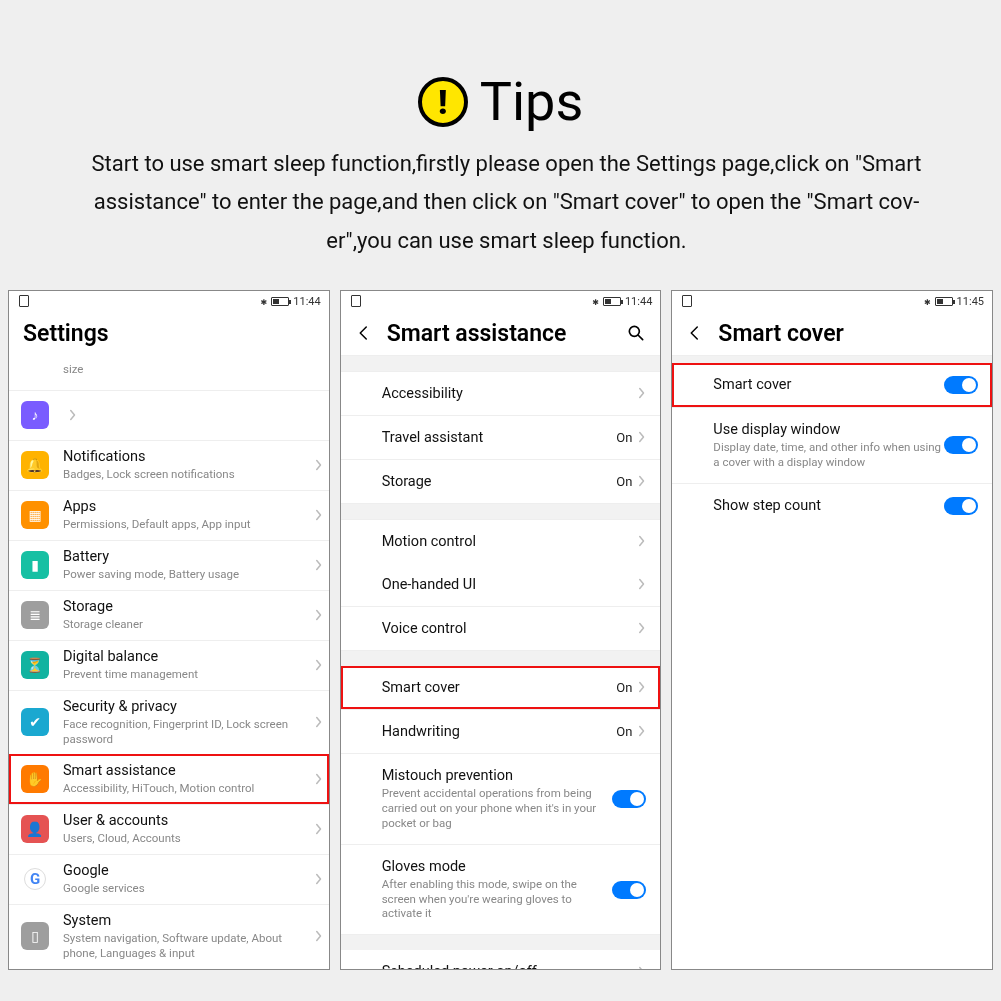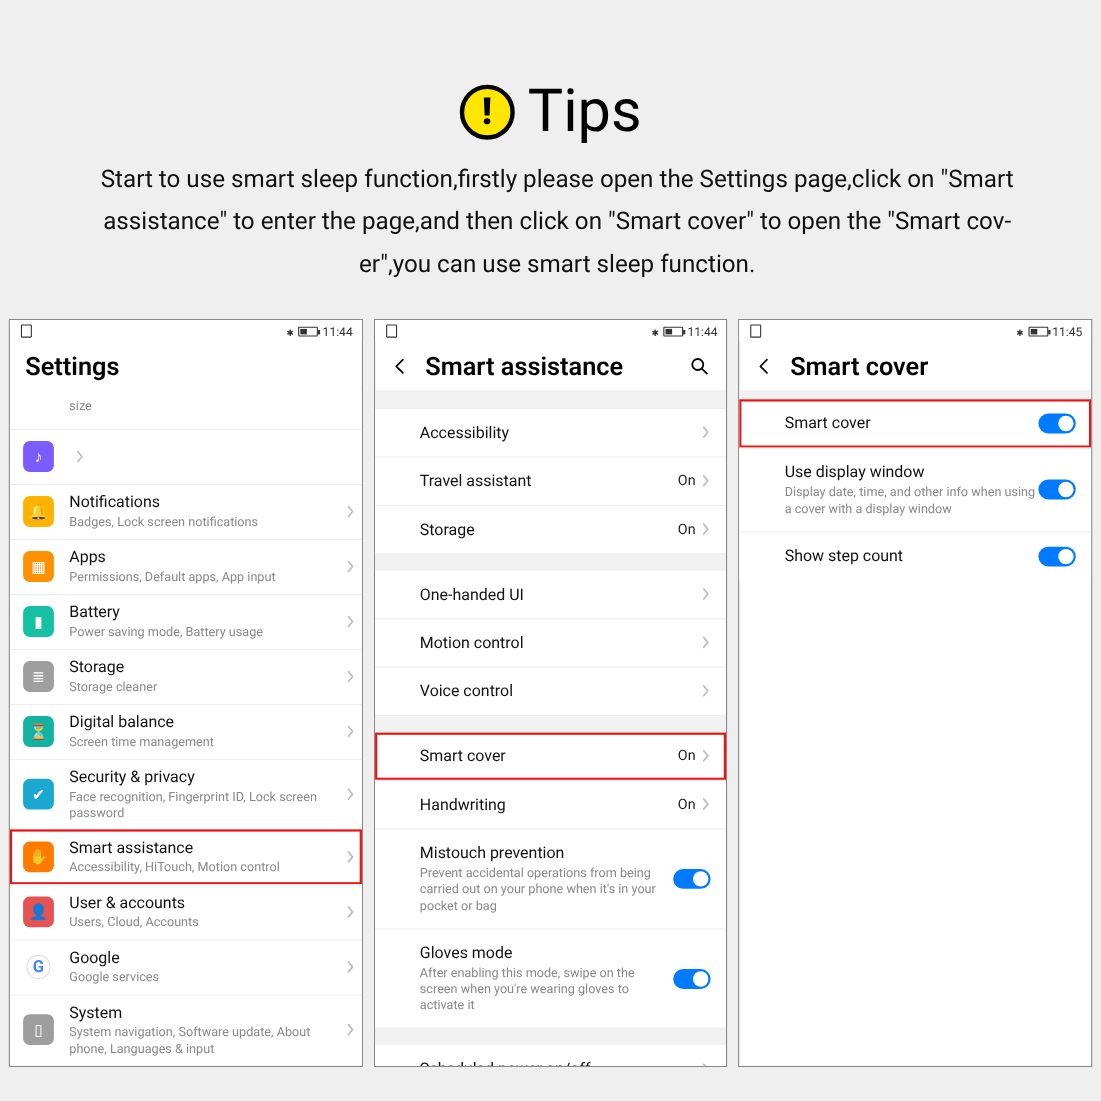--- a/index.html
+++ b/index.html
@@ -259,21 +259,21 @@
       <span class="chev">
               <svg viewBox="0 0 10 16" width="8" height="12">
                 <path d="M2 2l5 6-5 6" stroke="#bbb" stroke-width="2" fill="none" stroke-linecap="round" stroke-linejoin="round"></path>
               </svg>
             </span>
           </div>
           <div class="row">
       <span class="ico c-tealD">⏳</span>
       <div class="txt">
         <div class="ttl">Digital balance</div>
-        <div class="sub">Screen time management</div>
+        <div class="sub">Prevent time management</div>
       </div>
       <span class="chev">
               <svg viewBox="0 0 10 16" width="8" height="12">
                 <path d="M2 2l5 6-5 6" stroke="#bbb" stroke-width="2" fill="none" stroke-linecap="round" stroke-linejoin="round"></path>
               </svg>
             </span>
           </div>
           <div class="row">
       <span class="ico c-cyan">✔</span>
       <div class="txt">
@@ -397,34 +397,34 @@
 
         </div>
         <span class="rightval">On</span>
             <span class="chev">
               <svg viewBox="0 0 10 16" width="8" height="12">
                 <path d="M2 2l5 6-5 6" stroke="#bbb" stroke-width="2" fill="none" stroke-linecap="round" stroke-linejoin="round"></path>
               </svg>
             </span>
           </div>
           <div class="section-gap"></div>
+          <div class="prow">
+        <div class="ptxt">
+          <div class="pttl">Motion control</div>
+
+        </div>
+        <span class="chev">
+              <svg viewBox="0 0 10 16" width="8" height="12">
+                <path d="M2 2l5 6-5 6" stroke="#bbb" stroke-width="2" fill="none" stroke-linecap="round" stroke-linejoin="round"></path>
+              </svg>
+            </span>
+          </div>
           <div class="prow" style="border-top: none;">
         <div class="ptxt">
           <div class="pttl">One-handed UI</div>
-
-        </div>
-        <span class="chev">
-              <svg viewBox="0 0 10 16" width="8" height="12">
-                <path d="M2 2l5 6-5 6" stroke="#bbb" stroke-width="2" fill="none" stroke-linecap="round" stroke-linejoin="round"></path>
-              </svg>
-            </span>
-          </div>
-          <div class="prow">
-        <div class="ptxt">
-          <div class="pttl">Motion control</div>
 
         </div>
         <span class="chev">
               <svg viewBox="0 0 10 16" width="8" height="12">
                 <path d="M2 2l5 6-5 6" stroke="#bbb" stroke-width="2" fill="none" stroke-linecap="round" stroke-linejoin="round"></path>
               </svg>
             </span>
           </div>
           <div class="prow">
         <div class="ptxt">

